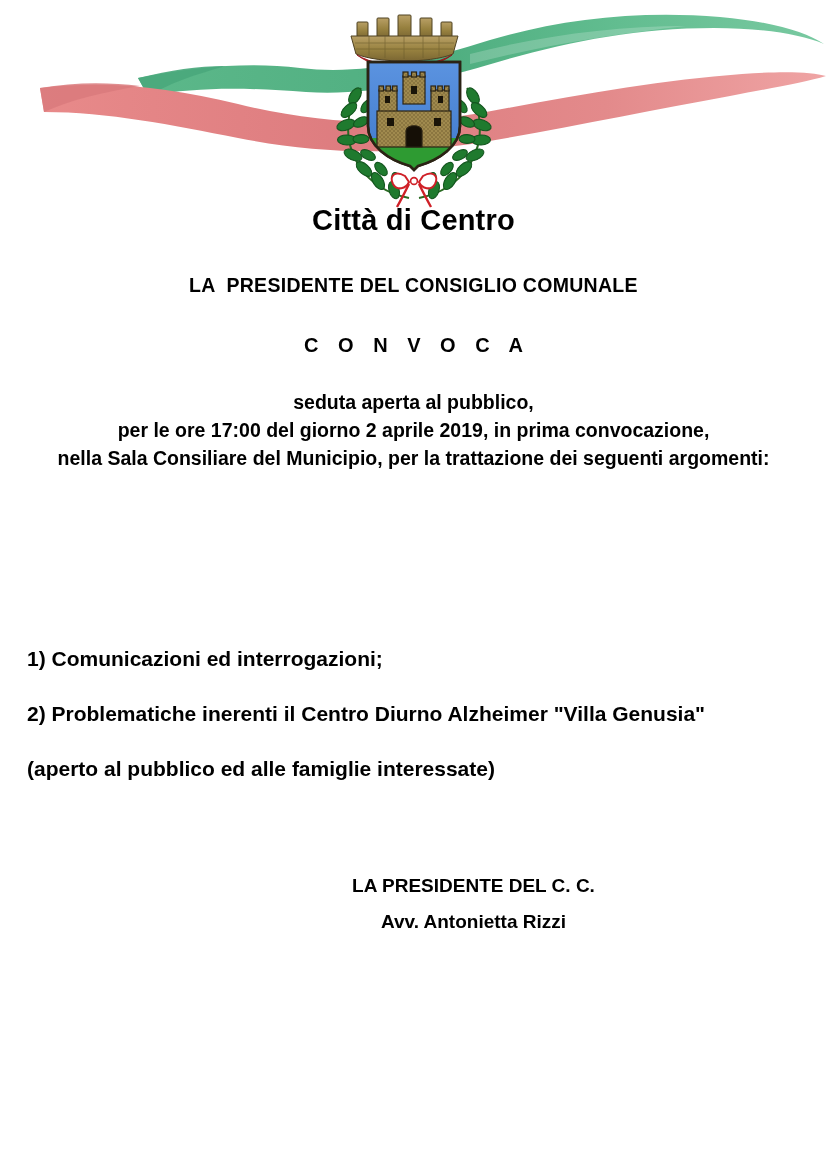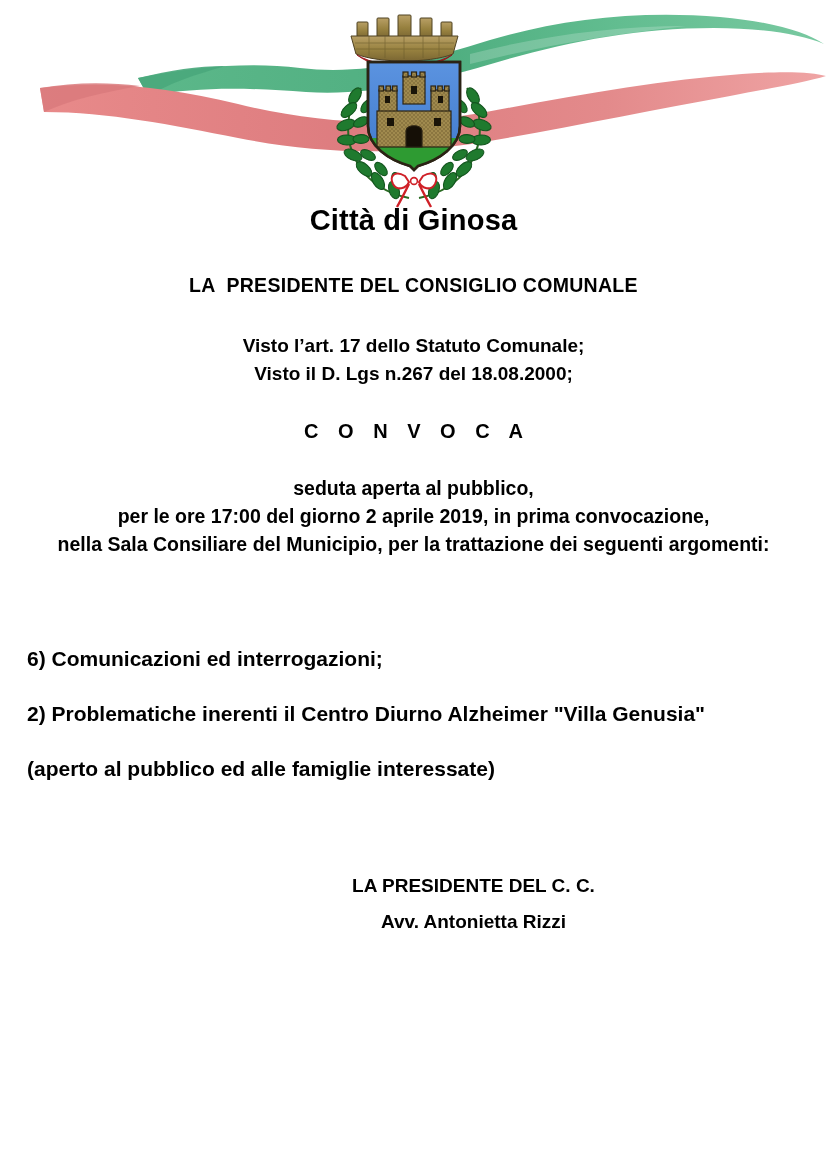--- a/index.html
+++ b/index.html
@@ -341,42 +341,38 @@
             <path d="M 85,133 L 85,117 C 85,110 101,110 101,117 L 101,133 Z" fill="#150f06" stroke="#2b2314" stroke-width="1.2"></path>
           </g>
         </g>
 
         <path d="M 47,48 L 139,48 L 139,112 C 139,132 118,146 97,152
                  L 93,156 L 89,152 C 68,146 47,132 47,112 Z" fill="none" stroke="#2b2314" stroke-width="2.6"></path>
       </g>
     </svg>
   </div>
 
-  <div class="city-name">Città di Ginosa</div>
+  <div class="city-name">Città di Centro</div>
 
   <div class="body-block">
 
     <div class="line heading-officer">LA  PRESIDENTE DEL CONSIGLIO COMUNALE</div>
 
-    <div class="visto-group">
-      <div class="line">Visto l’art. 17 dello Statuto Comunale;</div>
-      <div class="line">Visto il D. Lgs n.267 del 18.08.2000;</div>
-    </div>
 
     <div class="line convoca">C O N V O C A</div>
 
     <div class="para-group">
       <div class="line">seduta aperta al pubblico,</div>
       <div class="line">per le ore 17:00 del giorno 2 aprile 2019, in prima convocazione,</div>
       <div class="line">nella Sala Consiliare del Municipio, per la trattazione dei seguenti argomenti:</div>
     </div>
   </div>
 
   <div class="agenda">
-    <div class="agenda-item">6) Comunicazioni ed interrogazioni;</div>
+    <div class="agenda-item">1) Comunicazioni ed interrogazioni;</div>
     <div class="agenda-item">2) Problematiche inerenti il Centro Diurno Alzheimer "Villa Genusia"</div>
     <div class="agenda-note">(aperto al pubblico ed alle famiglie interessate)</div>
   </div>
 
   <div class="signature">
     <div class="sig-line sig-role">LA PRESIDENTE DEL C. C.</div>
     <div class="sig-line sig-name">Avv. Antonietta Rizzi</div>
   </div>
 
 </div>

